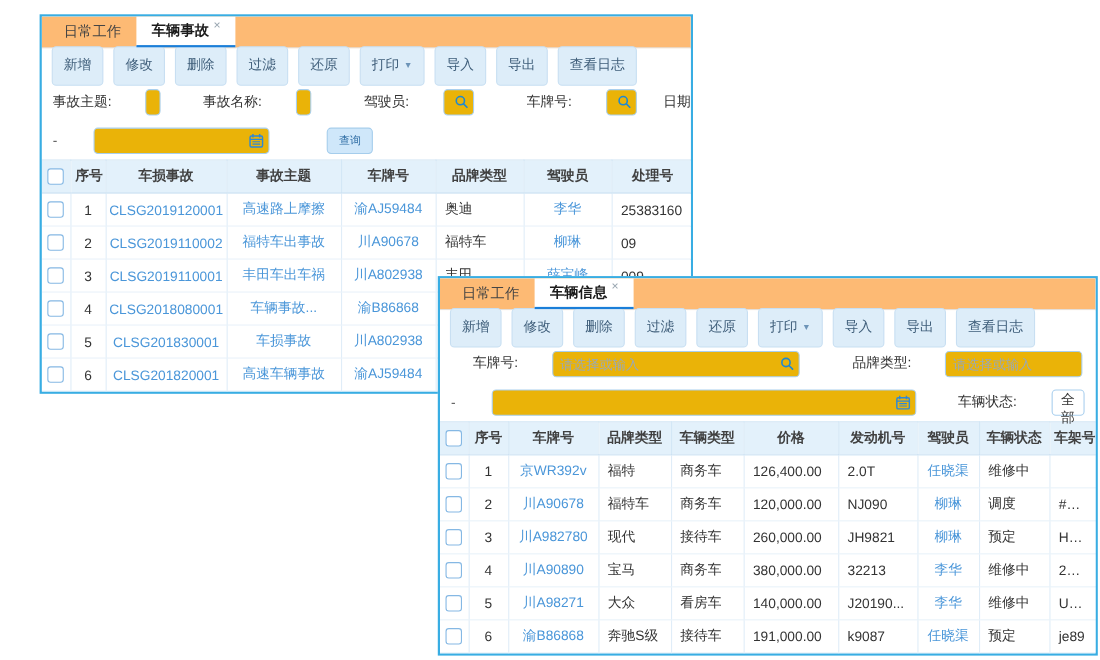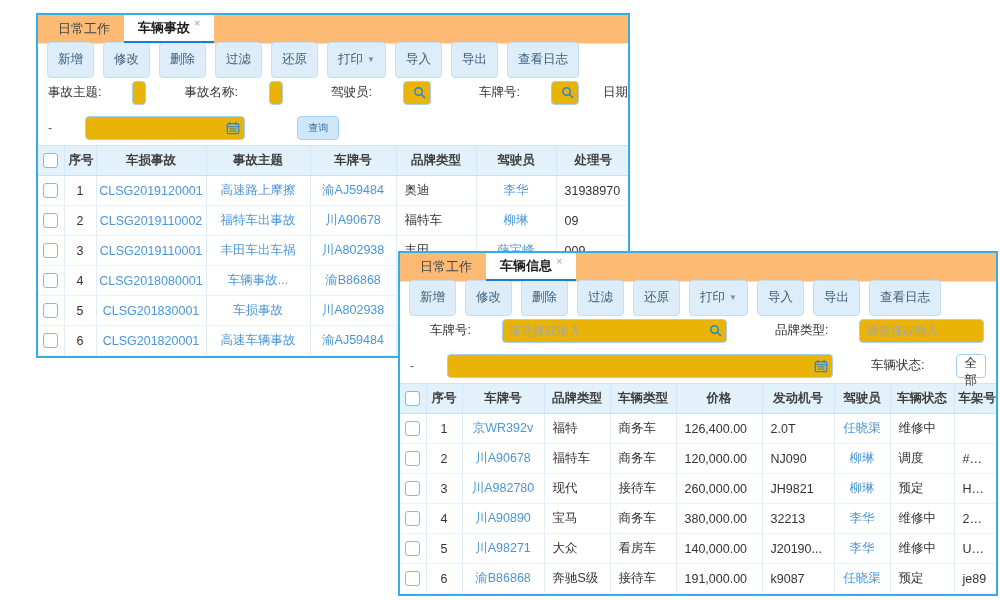--- a/index.html
+++ b/index.html
@@ -153,21 +153,21 @@
           <tr>
             <td class="center">
               <div class="cb"></div>
             </td>
             <td class="center">1</td>
             <td class="center"><span class="link">CLSG2019120001</span></td>
             <td class="center"><span class="link">高速路上摩擦</span></td>
             <td class="center"><span class="link">渝AJ59484</span></td>
             <td>奥迪</td>
             <td class="center"><span class="link">李华</span></td>
-            <td>31938970</td>
+            <td>25383160</td>
           </tr>
           <tr>
             <td class="center">
               <div class="cb"></div>
             </td>
             <td class="center">2</td>
             <td class="center"><span class="link">CLSG2019110002</span></td>
             <td class="center"><span class="link">福特车出事故</span></td>
             <td class="center"><span class="link">川A90678</span></td>
             <td>福特车</td>

